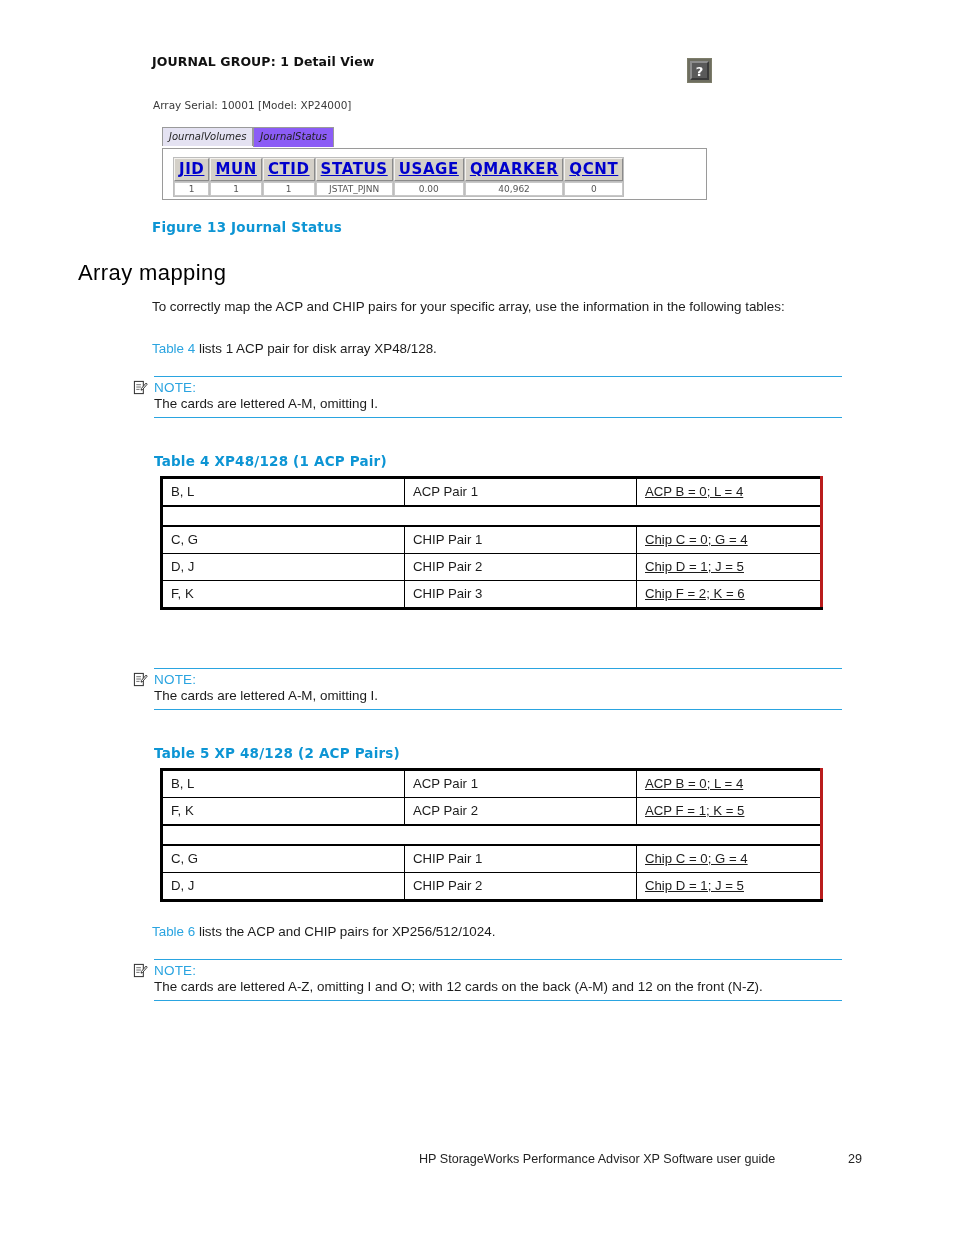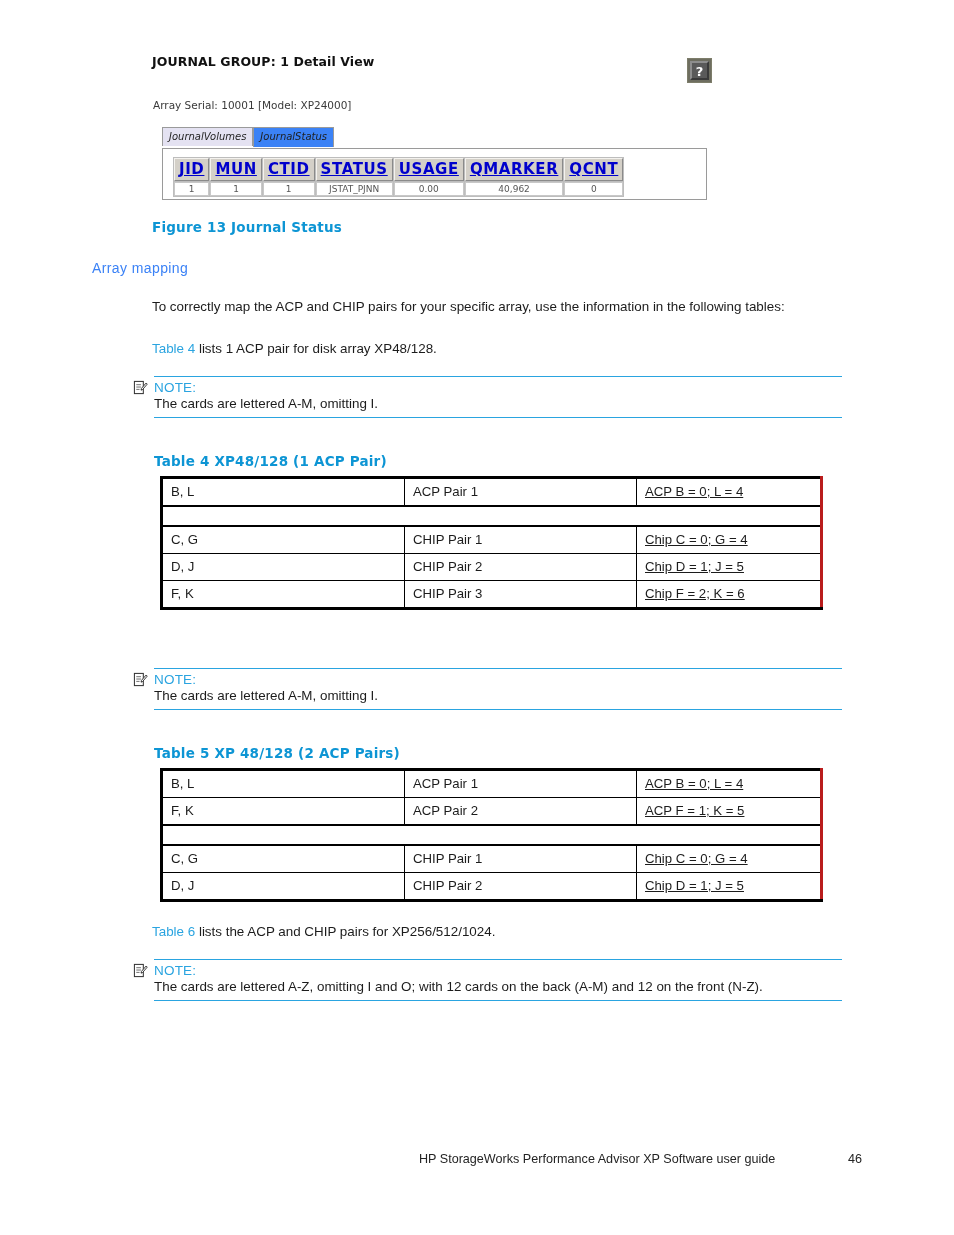--- a/index.html
+++ b/index.html
@@ -88,21 +88,21 @@
     font-size: 10px;
     color: #1e1e1e;
     padding: 3px 6px 3px 6px;
     border: 1px solid #9a9a9a;
     border-bottom: none;
     background: #e4e2f2;
     line-height: 12px;
     position: relative;
   }
   .tab.active {
-    background: #3b82f6;
+    background: #8b5cf6;
     border-color: #9a9a9a;
     z-index: 4;
     padding-bottom: 4px;
     margin-bottom: -1px;
   }
 
   .shot-panel {
     position: absolute;
     left: 10px;
     top: 96px;
@@ -153,25 +153,25 @@
     font-family: "DejaVu Sans", sans-serif;
     font-weight: bold;
     font-size: 13.5px;
     color: #0d95d4;
     letter-spacing: .2px;
   }
 
   
   .h1-heading {
     position: absolute;
-    left: 92px;
+    left: 78px;
     top: 260px;
     font-family: "Liberation Sans", sans-serif;
-    font-size: 14px;
-    color: #3b82f6;
+    font-size: 22px;
+    color: #000000;
     font-weight: normal;
     letter-spacing: .4px;
   }
 
   
   .body-p {
     position: absolute;
     left: 152px;
     font-size: 13.4px;
     line-height: 17px;
@@ -446,16 +446,16 @@
         <path d="M8.6 10.8 L10.2 10.2 L9.4 9.4 Z" fill="#333"></path>
       </svg>
       <span class="note-label">NOTE:</span>
     </div>
     <div class="note-body">The cards are lettered A-Z, omitting I and O; with 12 cards on the back (A-M) and 12 on the front (N-Z).</div>
     <div class="rule bottom"></div>
   </div>
 
   <div class="footer">
     <span class="txt">HP StorageWorks Performance Advisor XP Software user guide</span>
-    <span class="pgno">46</span>
+    <span class="pgno">29</span>
   </div>
 
 </div>
 
 </body></html>

